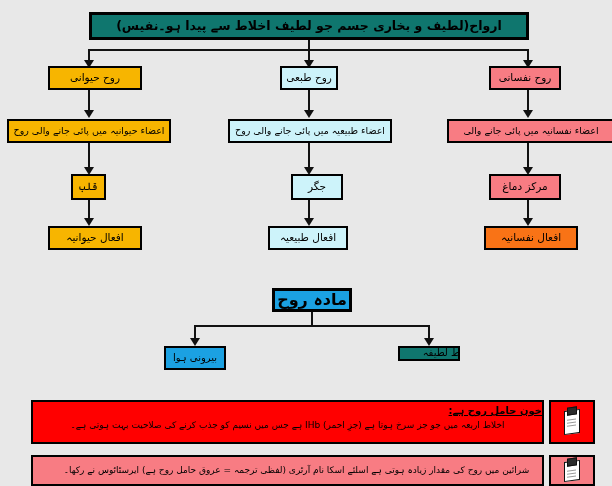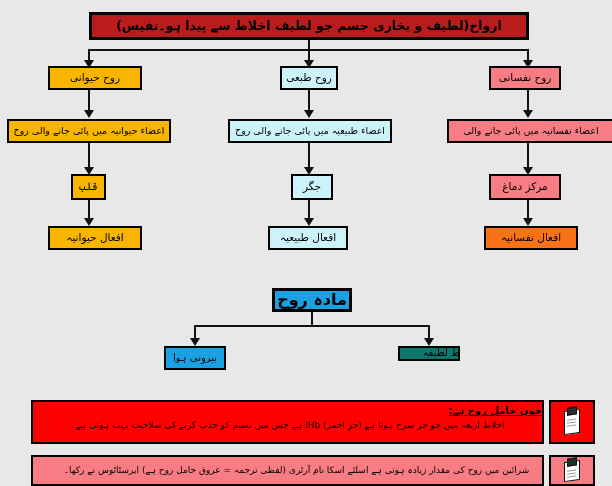--- a/index.html
+++ b/index.html
@@ -88,21 +88,21 @@
     left:2px;top:8px;width:9px;height:1px;
     box-shadow:0 3px 0 #999,0 6px 0 #999;
     background:#999;
   }
 </style>
 </head>
 <body>
 
 <div id="stage">
 
-  <div class="node title" id="n-title" style="left:89px;top:12px;width:440px;height:28px;font-size:12.5px;background:#b91c1c;">ارواح(لطیف و بخاری جسم جو لطیف اخلاط سے پیدا ہو۔نفیس)</div>
+  <div class="node title" id="n-title" style="left:89px;top:12px;width:440px;height:28px;font-size:12.5px;background:#0f766e;">ارواح(لطیف و بخاری جسم جو لطیف اخلاط سے پیدا ہو۔نفیس)</div>
 
   <div class="ln vl" style="left:308px;top:40px;height:10px;"></div>
 
   <div class="ln hl" style="left:88px;top:49px;width:441px;"></div>
 
   <div class="ln vl" style="left:88px;top:49px;height:12px;"></div>
   <div class="ln vl" style="left:308px;top:49px;height:12px;"></div>
   <div class="ln vl" style="left:527px;top:49px;height:12px;"></div>
   <div class="arrow" style="left:84px;top:60px;"></div>
   <div class="arrow" style="left:304px;top:60px;"></div>
@@ -123,21 +123,21 @@
   <div class="node compact" style="left:48px;top:226px;width:94px;height:24px;font-size:10.5px;background:#f7b500;">افعال حیوانیہ</div>
 
   <div class="node compact" style="left:280px;top:66px;width:58px;height:24px;font-size:10.5px;background:#cdf3fa;">روح طبعی</div>
   <div class="ln vl" style="left:308px;top:90px;height:22px;"></div>
   <div class="arrow" style="left:304px;top:110px;"></div>
 
   <div class="node" style="left:228px;top:119px;width:164px;height:24px;font-size:9.5px;background:#cdf3fa;">اعضاء طبیعیہ میں پائی جانے والی روح</div>
   <div class="ln vl" style="left:308px;top:143px;height:26px;"></div>
   <div class="arrow" style="left:304px;top:167px;"></div>
 
-  <div class="node compact" style="left:291px;top:174px;width:42px;height:26px;font-size:10.5px;background:#cdf3fa;">جگر</div>
+  <div class="node compact" style="left:291px;top:174px;width:52px;height:26px;font-size:10.5px;background:#cdf3fa;">جگر</div>
   <div class="ln vl" style="left:308px;top:200px;height:20px;"></div>
   <div class="arrow" style="left:304px;top:218px;"></div>
 
   <div class="node compact" style="left:268px;top:226px;width:80px;height:24px;font-size:10.5px;background:#cdf3fa;">افعال طبیعیہ</div>
 
   <div class="node compact" style="left:489px;top:66px;width:72px;height:24px;font-size:10.5px;background:#f87c83;">روح نفسانی</div>
   <div class="ln vl" style="left:527px;top:90px;height:22px;"></div>
   <div class="arrow" style="left:523px;top:110px;"></div>
 
   <div class="node" style="left:447px;top:119px;width:168px;height:24px;font-size:9.5px;background:#f87c83;">اعضاء نفسانیہ میں پائی جانے والی</div>

